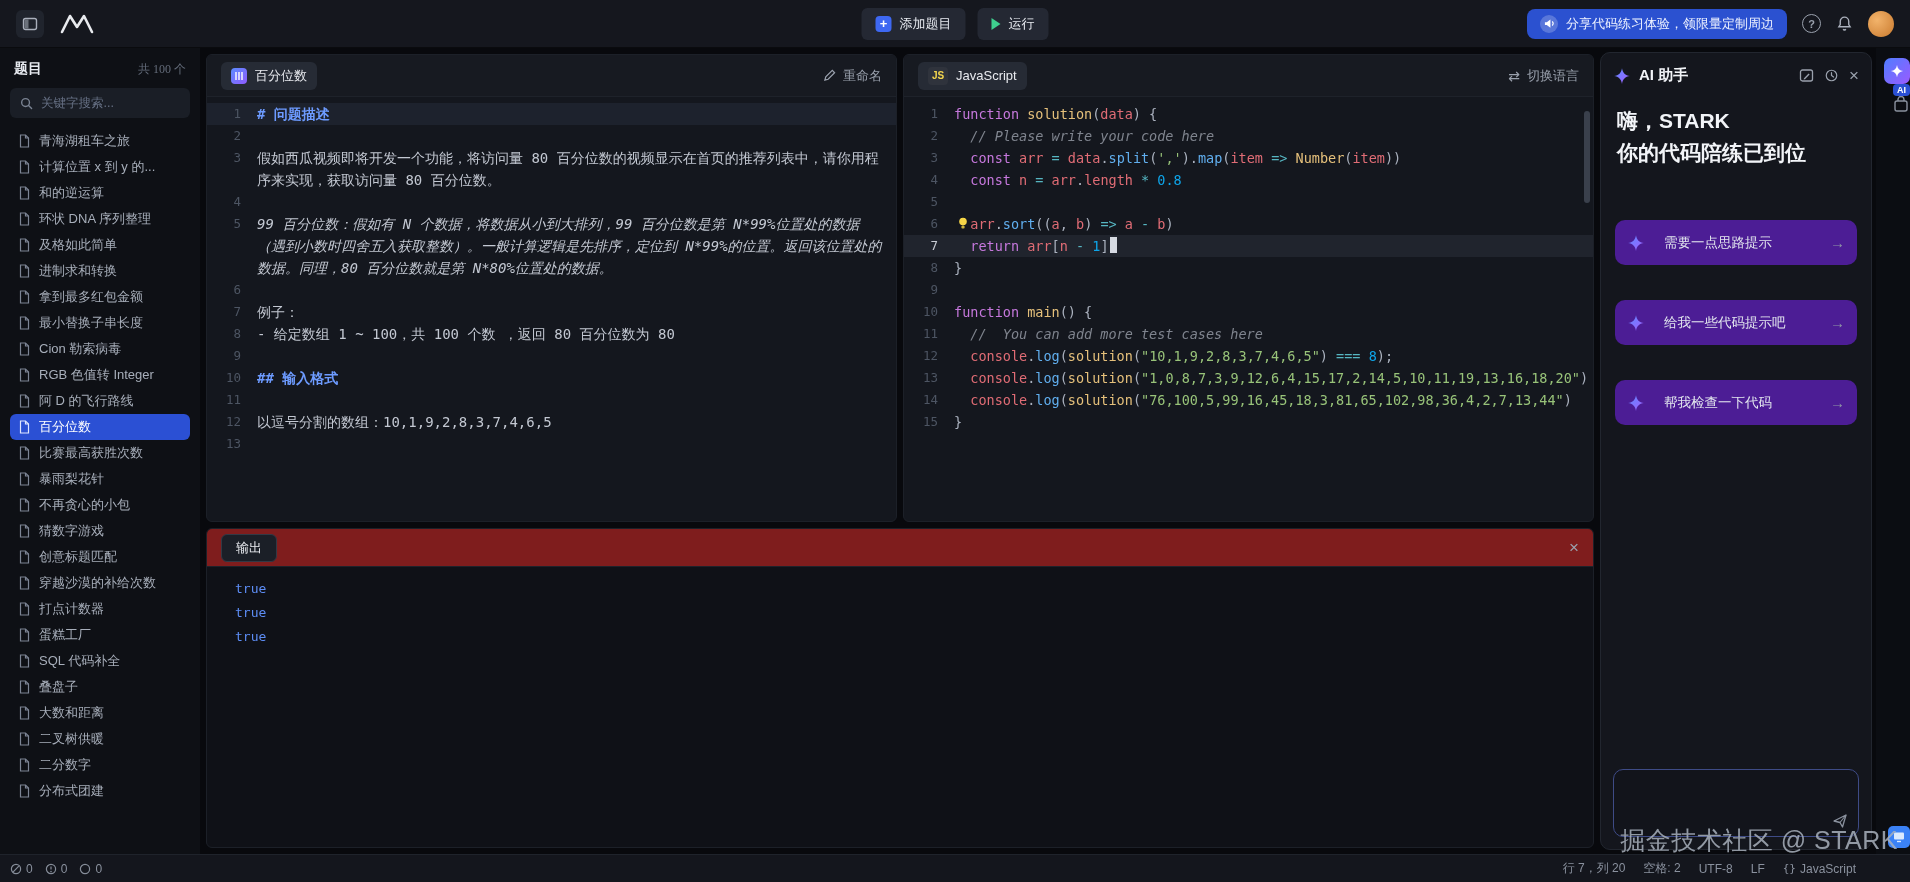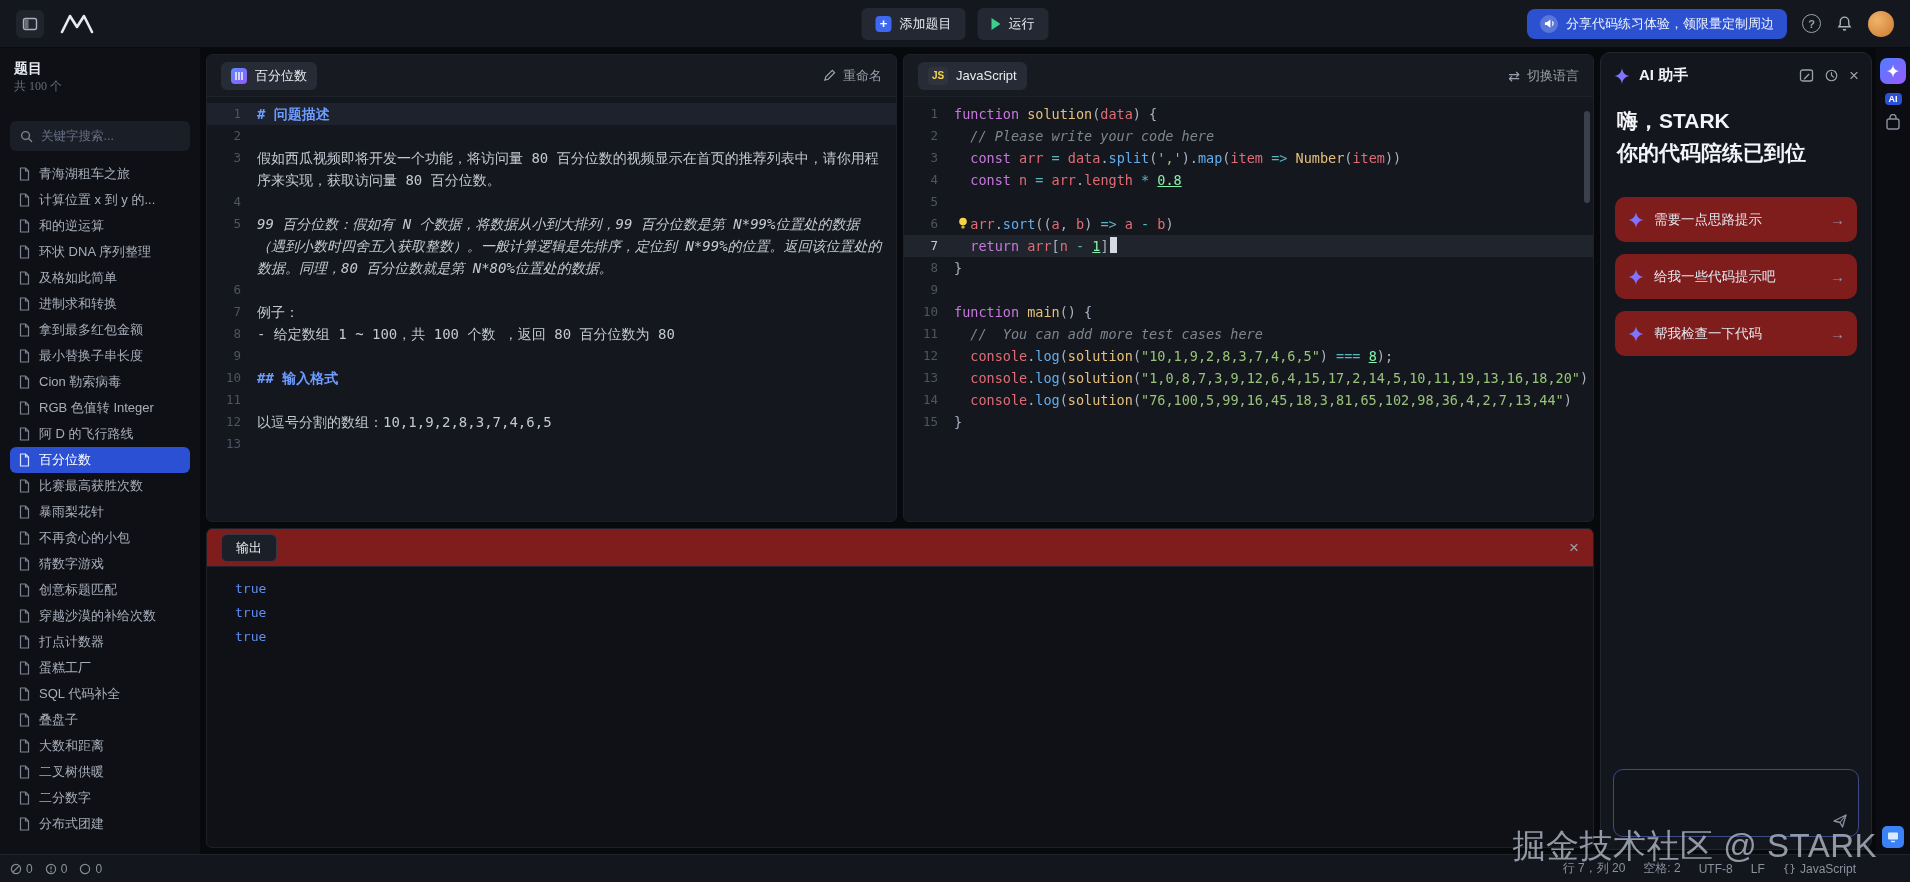--- a/index.html
+++ b/index.html
@@ -18,21 +18,21 @@
   .play-ic{width:0;height:0;border-left:9px solid #3ecf8e;border-top:6px solid transparent;border-bottom:6px solid transparent;display:inline-block;}
   .tb-right{margin-left:auto;display:flex;align-items:center;gap:15px;}
   .banner{display:flex;align-items:center;gap:8px;background:#2b51d0;border-radius:8px;height:30px;padding:0 13px;font-size:13px;color:#eef2ff;cursor:pointer;white-space:nowrap;}
   .banner-ic{width:18px;height:18px;border-radius:50%;background:rgba(255,255,255,0.22);display:flex;align-items:center;justify-content:center;}
   .help{width:19px;height:19px;border:1.5px solid #9aa1ad;border-radius:50%;color:#9aa1ad;font-size:11px;display:flex;align-items:center;justify-content:center;font-weight:700;cursor:pointer;}
   .avatar{width:26px;height:26px;border-radius:50%;background:radial-gradient(circle at 35% 35%,#f2b36b,#c97a2e);cursor:pointer;border:none;}
 
   
   .main{display:flex;height:806px;}
   .sidebar{width:200px;background:#0e1015;padding:10px 10px 0;display:flex;flex-direction:column;flex-shrink:0;}
-  .side-head{display:flex;align-items:baseline;justify-content:space-between;padding:2px 4px 26px;flex-direction:column;}
+  .side-head{display:flex;align-items:baseline;justify-content:space-between;padding:2px 4px 10px;}
   .side-title{font-size:14px;color:#e7eaf0;font-weight:700;}
   .side-count{font-size:12px;color:#646c7a;font-family:Liberation Serif, serif;}
   .search-box{display:flex;align-items:center;gap:8px;background:#1a1e26;border-radius:6px;height:30px;padding:0 10px;margin-bottom:10px;}
   .search-box input{background:transparent;border:none;outline:none;color:#cfd4dd;font-size:12.5px;width:100%;}
   .search-box input::placeholder{color:#667084;}
   .side-list{flex:1;overflow:hidden;}
   .side-item{display:flex;align-items:center;gap:8px;height:26px;padding:0 8px;border-radius:6px;color:#a7aeba;font-size:13px;cursor:pointer;}
   .side-item .doc-ic{color:#7c8494;display:flex;flex-shrink:0;}
   .side-item.sel{background:#2b50d4;color:#fff;}
   .side-item.sel .doc-ic{color:#dfe6ff;}
@@ -55,21 +55,21 @@
   .md{flex:1;font-size:14px;white-space:pre-wrap;word-break:break-all;padding-right:14px;color:#c3c8d2;}
   .md-h1,.md-h2{color:#6d9bff;font-weight:700;}
   .md-em{font-style:italic;}
   .hl-row{background:rgba(120,140,190,0.10);}
 
   .code-row{white-space:pre;overflow:hidden;position:relative;font-size:13.5px;}
   .code-row.cur{background:#20242d;}
   .code-row.cur .gut{color:#c8ccd4;}
   .code-text{flex:1;}
   .tk-kw{color:#c678dd;}.tk-var{color:#e06c75;}.tk-fn{color:#61afef;}.tk-cls{color:#e5c07b;}
-  .tk-str{color:#98c379;}.tk-num{color:#86efac;text-decoration:underline;}.tk-com{color:#7f848e;font-style:italic;}
+  .tk-str{color:#98c379;}.tk-num{color:#0ea5e9;}.tk-com{color:#7f848e;font-style:italic;}
   .tk-op{color:#56b6c2;}.tk-pun{color:#abb2bf;}.tk-def{color:#abb2bf;}
   .caret{display:inline-block;width:7px;height:16px;background:#d6dae2;vertical-align:-2px;margin-left:1px;}
   .bulb{position:absolute;left:52px;top:3px;cursor:pointer;}
   .vscroll{position:absolute;right:3px;top:14px;width:6px;height:92px;border-radius:3px;background:#3a404c;cursor:pointer;}
 
   
   .output{flex:1;background:#0f1117;}
   .output .panel-head{height:38px;background:#7f1d1d;}
   .out-tab{padding:4px 14px;border:1px solid #333945;border-radius:6px;font-size:13px;color:#e8eaef;background:#1b1f27;cursor:pointer;}
   .out-close{color:#9aa1ad;font-size:17px;cursor:pointer;background:none;border:none;}
@@ -78,45 +78,45 @@
 
   
   .ai-panel{width:272px;flex-shrink:0;background:#14161d;border:1px solid #22262f;border-radius:10px;margin:4px 4px 4px 0;position:relative;display:flex;flex-direction:column;}
   .ai-head{display:flex;align-items:center;gap:8px;padding:13px 12px 8px;}
   .ai-title{font-weight:700;font-size:15px;color:#f1f3f7;}
   .ai-head-icons{margin-left:auto;display:flex;align-items:center;gap:10px;}
   .ai-head-icons button{background:none;border:none;cursor:pointer;color:#9aa1ad;display:flex;align-items:center;}
   .ai-close{font-size:17px;line-height:1;}
   .ai-greet{padding:12px 16px 0;font-size:21px;font-weight:700;color:#f2f4f8;line-height:32px;}
   .ai-cards{padding:28px 14px 0;display:flex;flex-direction:column;gap:12px;}
-  .ai-card{display:flex;align-items:center;gap:9px;background:#7f1d1d;border-radius:10px;padding:13px 12px;cursor:pointer;}
+  .ai-card{display:flex;align-items:center;gap:19px;background:#4c1d95;border-radius:10px;padding:13px 12px;cursor:pointer;margin-top:23px;}
   .card-label{flex:1;font-size:13.5px;color:#e2e6ee;line-height:19px;}
   .card-arrow{color:#8f97a6;font-size:15px;}
   .spk{width:18px;height:18px;flex-shrink:0;}
   .ai-input{position:absolute;left:12px;right:12px;bottom:12px;height:68px;border:1px solid #3e4b86;border-radius:10px;background:#12141b;padding:9px 12px;}
   .ai-input textarea{width:100%;height:38px;background:transparent;border:none;outline:none;resize:none;color:#dfe3ea;font-size:13px;}
   .ai-input textarea::placeholder{color:#6b7486;}
   .send-ic{position:absolute;right:10px;bottom:7px;cursor:pointer;}
 
   
-  .strip{width:34px;flex-shrink:0;display:flex;flex-direction:column;align-items:center;padding:10px 0 6px;gap:9px;background:#0b0d12;}
+  .strip{width:34px;flex-shrink:0;display:flex;flex-direction:column;align-items:flex-end;padding:10px 0 6px;background:#0b0d12;}
   .strip-ai{width:26px;height:26px;border-radius:7px;background:linear-gradient(135deg,#4f7dff,#9a5bff);display:flex;align-items:center;justify-content:center;border:none;cursor:pointer;}
   .ai-chip{font-size:9px;font-weight:700;color:#fff;background:#2b50d4;border-radius:4px;padding:1px 4px;}
   .strip-tool{background:none;border:none;cursor:pointer;display:flex;}
   .strip-spacer{flex:1;}
   .monitor-btn{width:22px;height:22px;border-radius:5px;background:#3b82f6;border:none;cursor:pointer;display:flex;align-items:center;justify-content:center;}
 
   
   .statusbar{height:28px;background:#14161d;border-top:1px solid #1f232b;display:flex;align-items:center;justify-content:space-between;padding:0 12px 0 10px;font-size:12px;color:#8a919e;}
   .sb-left{display:flex;gap:12px;align-items:center;}
   .sb-right{display:flex;gap:18px;align-items:center;margin-right:42px;}
   .sb-item{display:flex;align-items:center;gap:4px;cursor:pointer;white-space:nowrap;}
   .braces{font-family:"DejaVu Sans Mono",monospace;font-size:11px;}
 
-  .watermark{position:absolute;right:33px;top:824px;font-size:33px;color:rgba(168,176,188,0.85);z-index:40;letter-spacing:0.5px;}
+  .watermark{position:absolute;right:12px;top:824px;font-size:25px;color:rgba(168,176,188,0.85);z-index:40;letter-spacing:0.5px;}
 </style>
 </head>
 <body>
 
 <svg width="0" height="0" style="position:absolute">
   <defs>
     <linearGradient id="aigrad" x1="0" y1="0" x2="1" y2="1">
       <stop offset="0" stop-color="#5b8cff"></stop>
         <stop offset="1" stop-color="#a45bff"></stop>
     </linearGradient>

